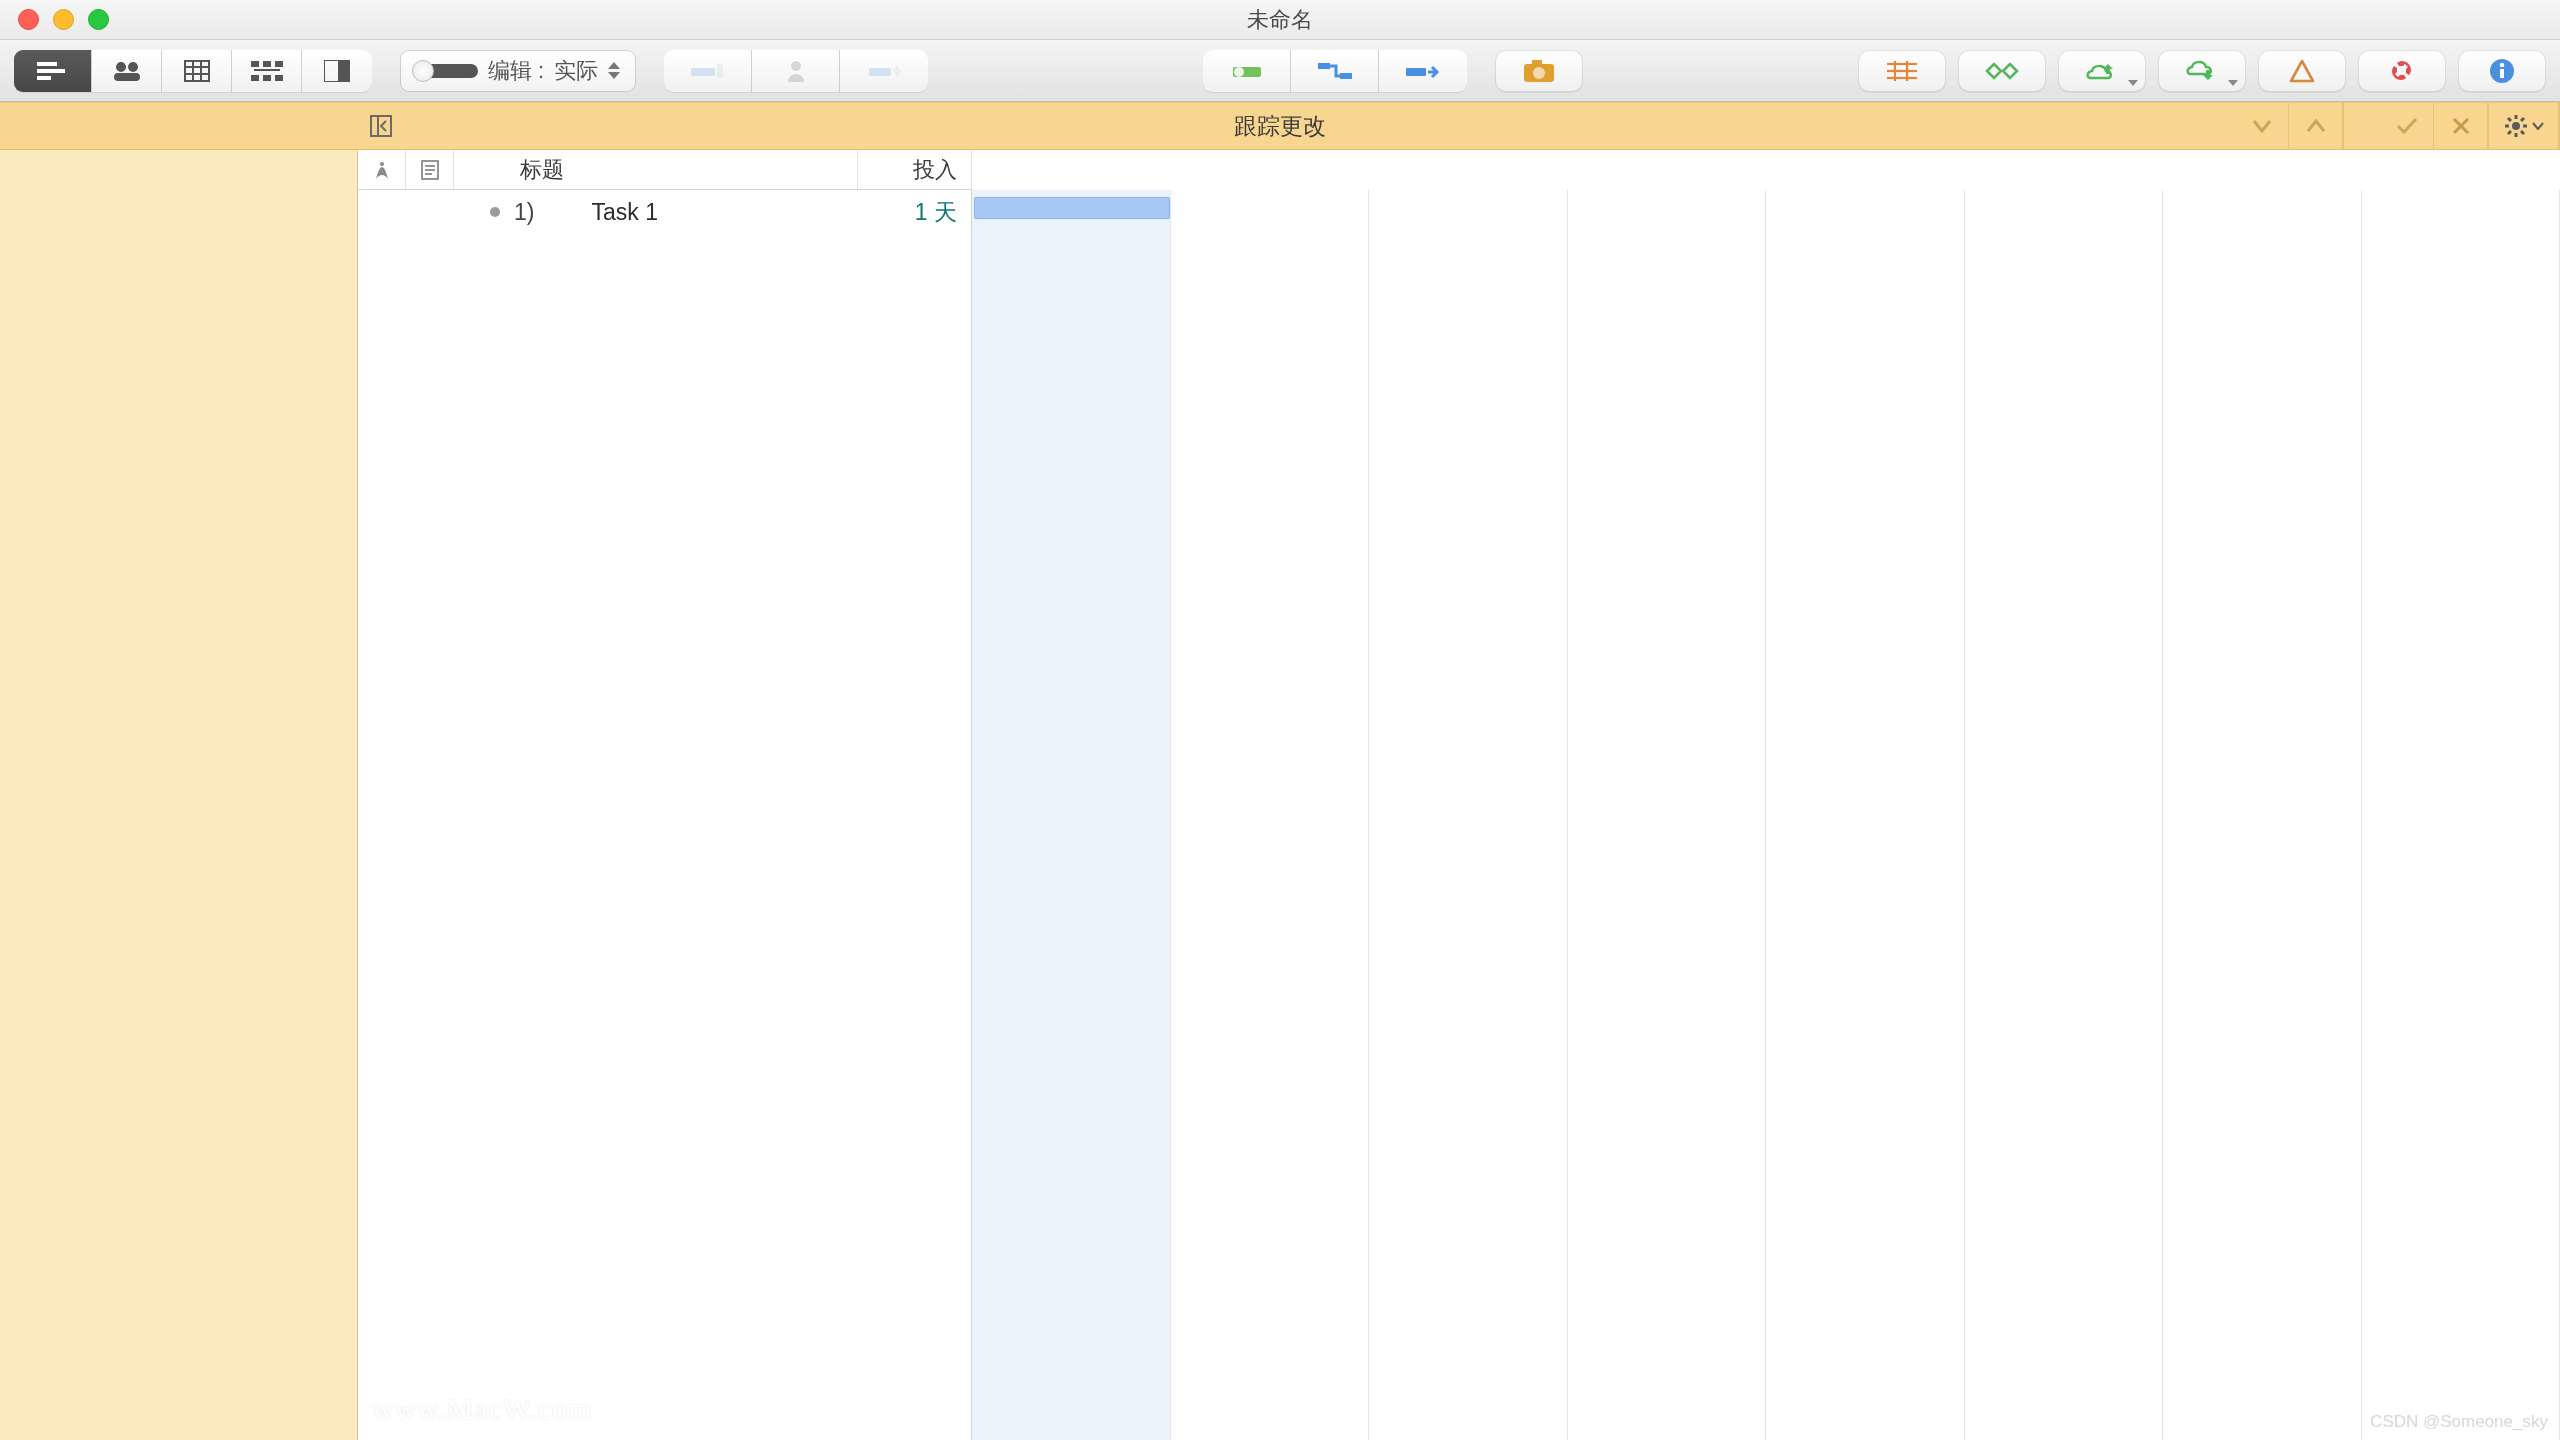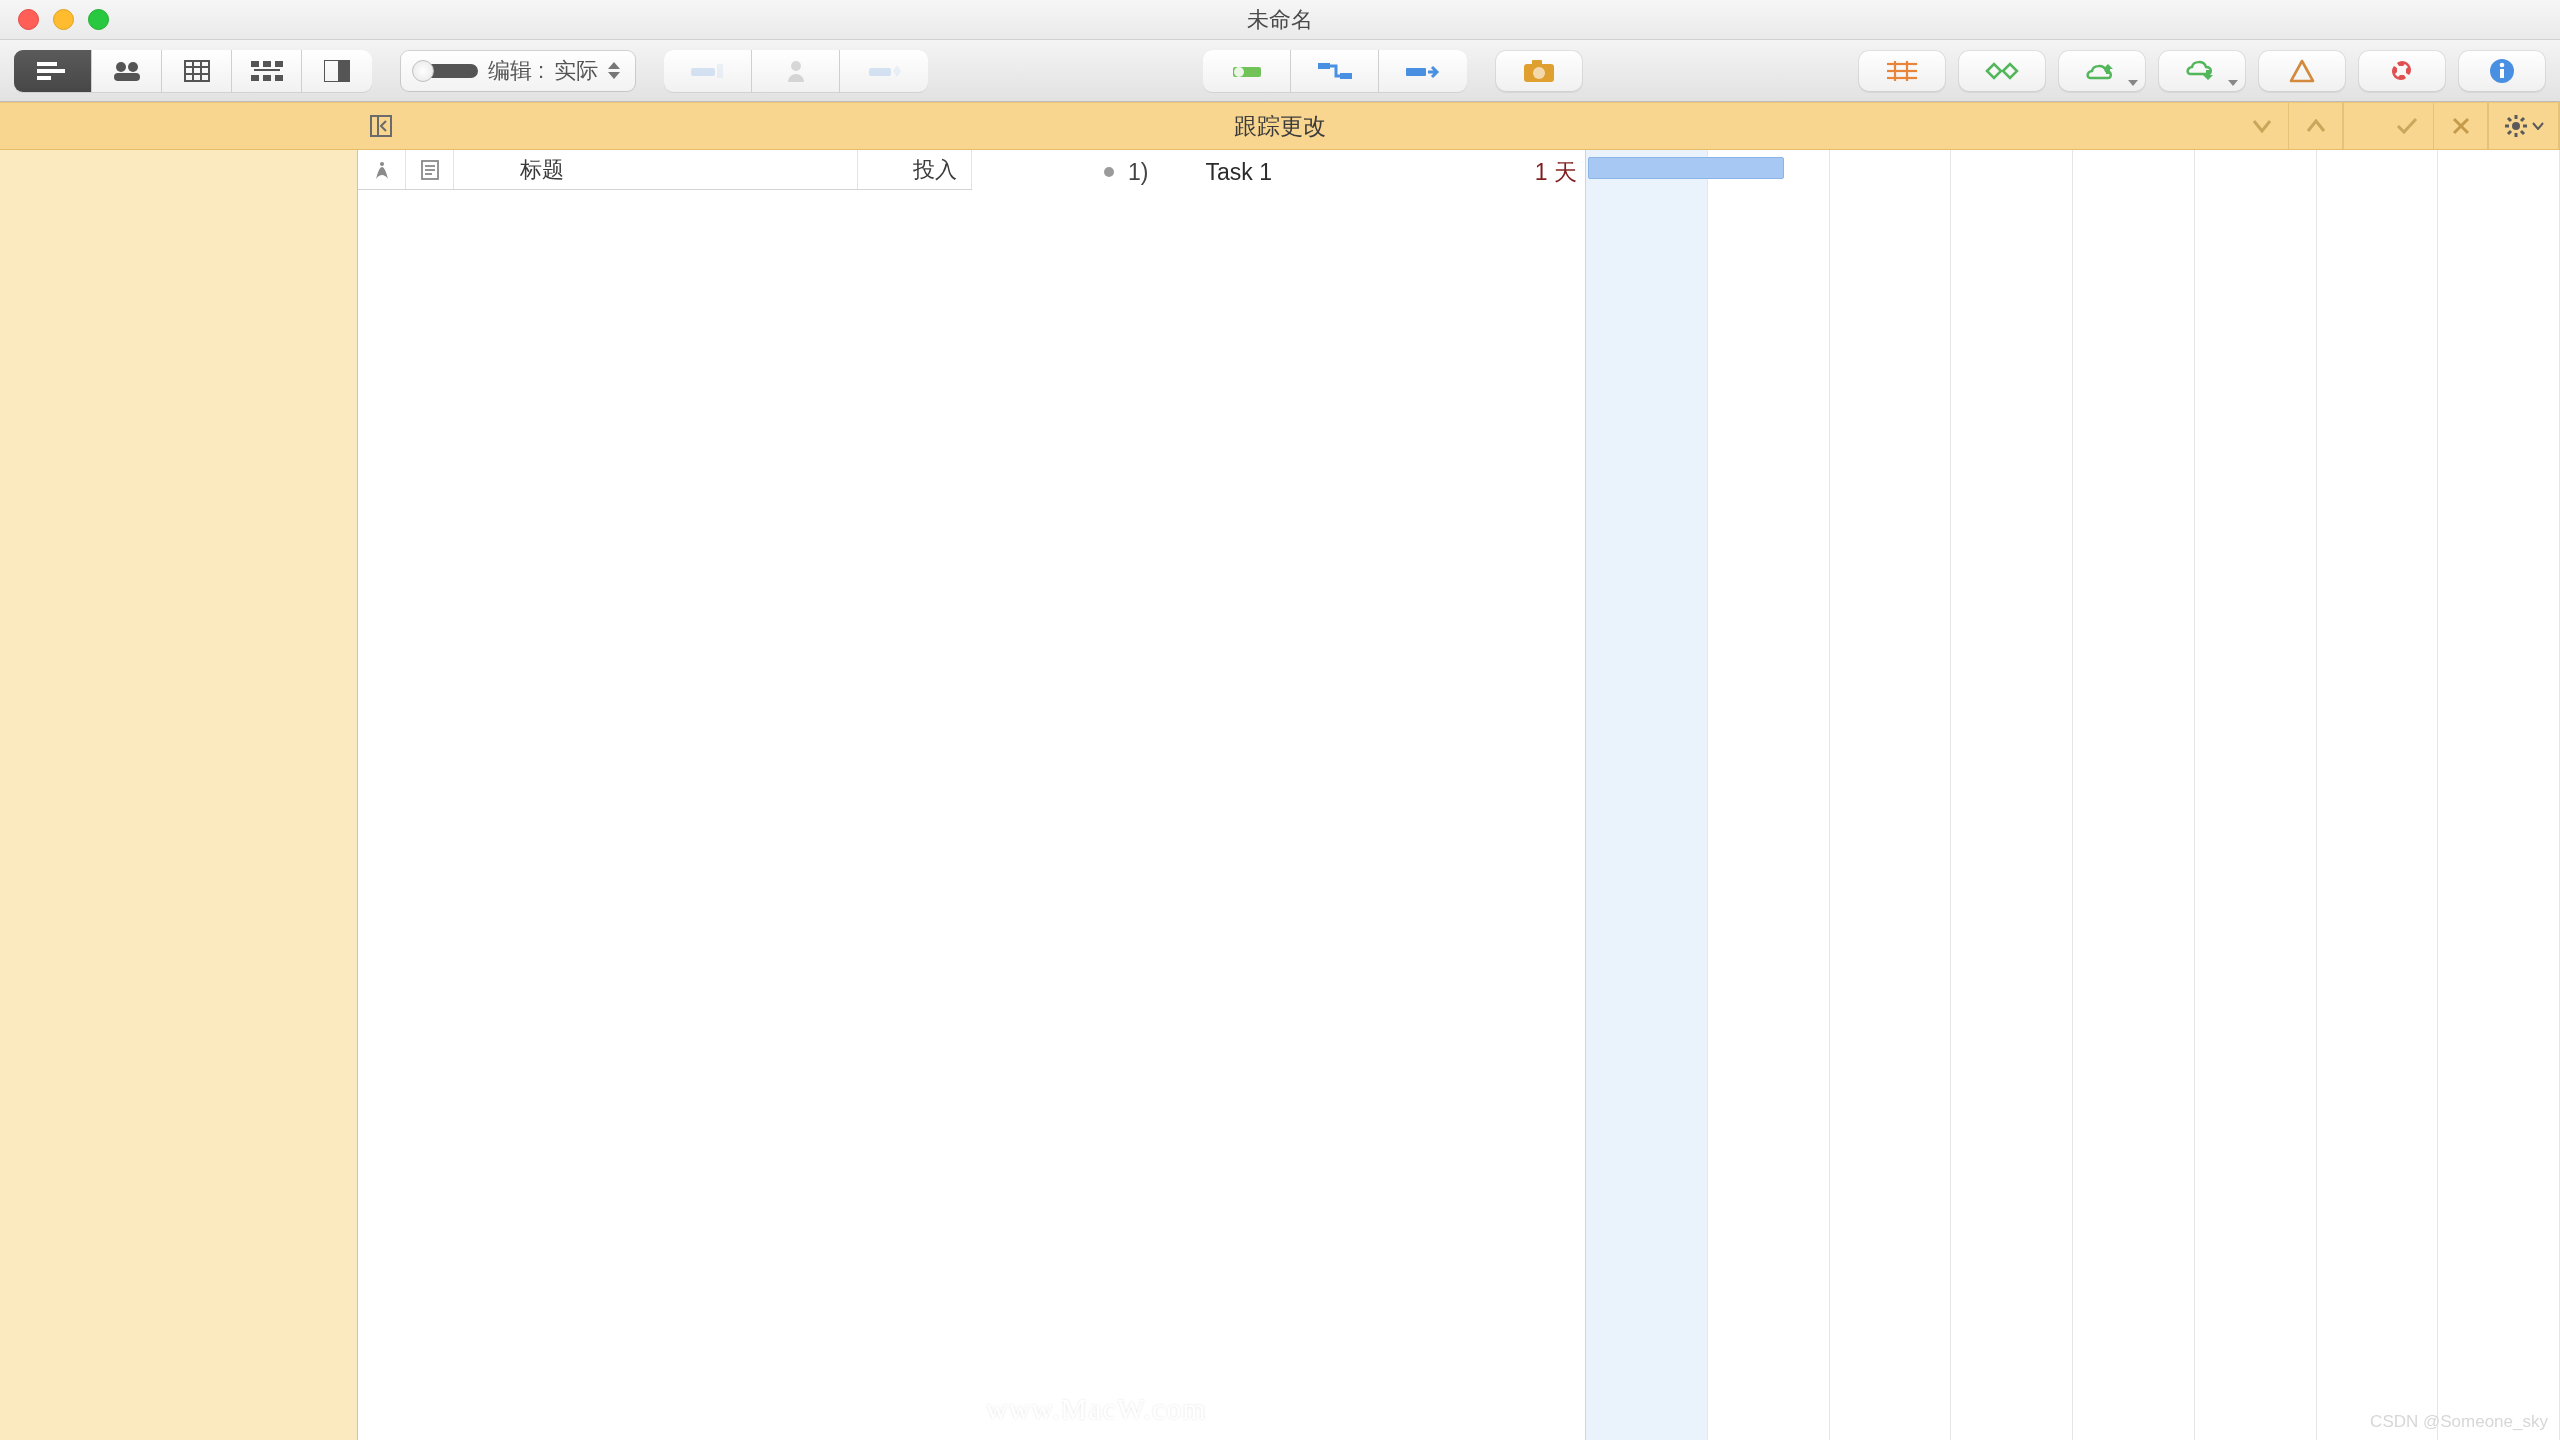--- a/index.html
+++ b/index.html
@@ -38,21 +38,21 @@
 
 .subbar { height: 48px; background:#f8d690; border-top:1px solid #eec776; border-bottom:1px solid #e7bd68; display:flex; align-items:center; position:relative;justify-content:flex-end; }
 .sb-group{display:flex;height:100%;}
 .sb-btn{width:54px;height:100%;display:flex;align-items:center;justify-content:center;border-right:1px solid #e6c178;cursor:pointer;}
 .sb-label{position:absolute;left:50%;transform:translateX(-50%);font-size:23px;color:#3b3b3b;}
 .sb-divider{width:1px;height:100%;background:#e6c178;}
 
 
 .main { display:flex; height:calc(1440px - 40px - 62px - 48px); }
 .sidebar { width:358px; background:#fbe9bf; border-right:1px solid #d8c58e; }
-.content { flex:1; display:flex; flex-direction:row; position:relative; }
+.content { flex:1; display:flex; flex-direction:column; position:relative; }
 
 
 .headrow { height:40px; border-bottom:1px solid #d4d4d4; display:flex; align-items:center; font-size:22px; color:#3a3a3a; background:#fff; }
 .headrow .hcell{height:100%;display:flex;align-items:center;border-right:1px solid #e3e3e3;}
 .hc-flag{width:48px;justify-content:center;}
 .hc-note{width:48px;justify-content:center;}
 .hc-title{flex:1;padding-left:66px;font-weight:500;}
 .hc-effort{width:114px;justify-content:flex-end;padding-right:14px;font-weight:500;}
 
 
@@ -64,21 +64,21 @@
 
 .body { flex:1; display:flex; }
 .outline{ width:614px; border-right:1px solid #d4d4d4; position:relative; }
 .timeline{ flex:1; position:relative; overflow:hidden; }
 
 
 .trow{height:44px;display:flex;align-items:center;font-size:23px;color:#2c2c2c;}
 .trow .bullet{width:10px;height:10px;border-radius:50%;background:#9b9b9b;margin-left:132px;margin-right:14px;}
 .trow .num{margin-right:12px;color:#444;}
 .trow .ttitle{flex:1;margin-left:45px;}
-.trow .eff{width:114px;text-align:right;padding-right:8px;color:#7f1d1d;}
+.trow .eff{width:114px;text-align:right;padding-right:14px;color:#0f766e;}
 
 
 .tl-grid{position:absolute;inset:0;display:flex;}
 .tl-grid .col{width:200px;border-right:1px solid #e6e6e6;}
 .tl-grid .col.today{background:#eaf2fb;}
 .ganttbar{position:absolute;top:7px;left:2px;width:196px;height:22px;background:#a7c8f2;border:1px solid #8bb4e8;border-radius:2px;}
 
 
 .wm1{position:absolute;left:14px;bottom:14px;font-size:30px;color:#fff;opacity:.85;letter-spacing:1px;font-family:Georgia,serif;text-shadow:0 0 3px rgba(0,0,0,.15);}
 .wm2{position:absolute;right:12px;bottom:8px;font-size:17px;color:#d7d7d7;}

